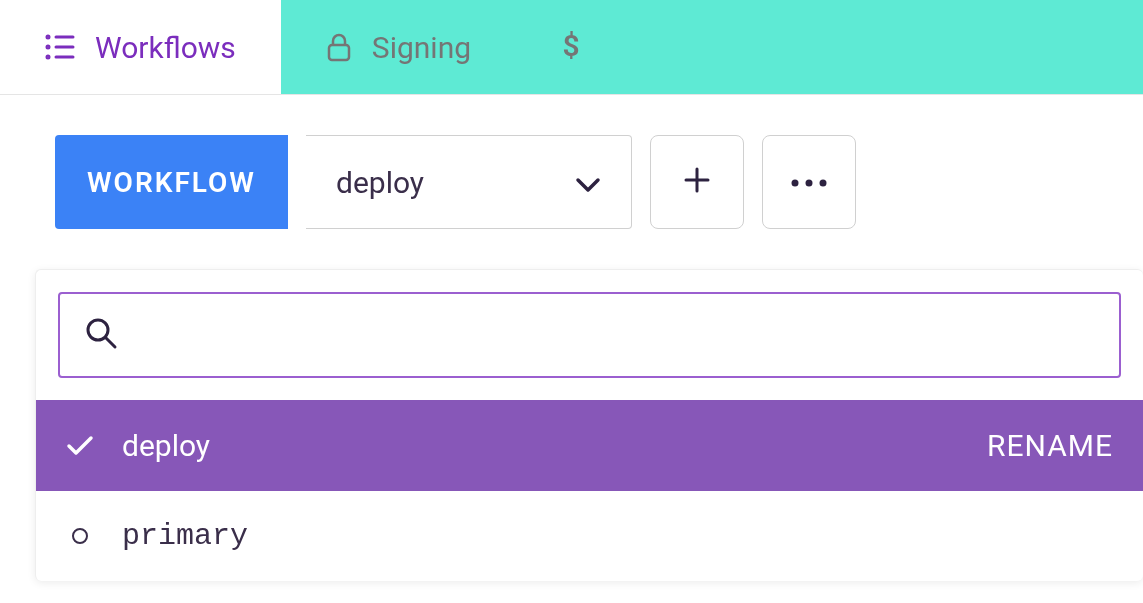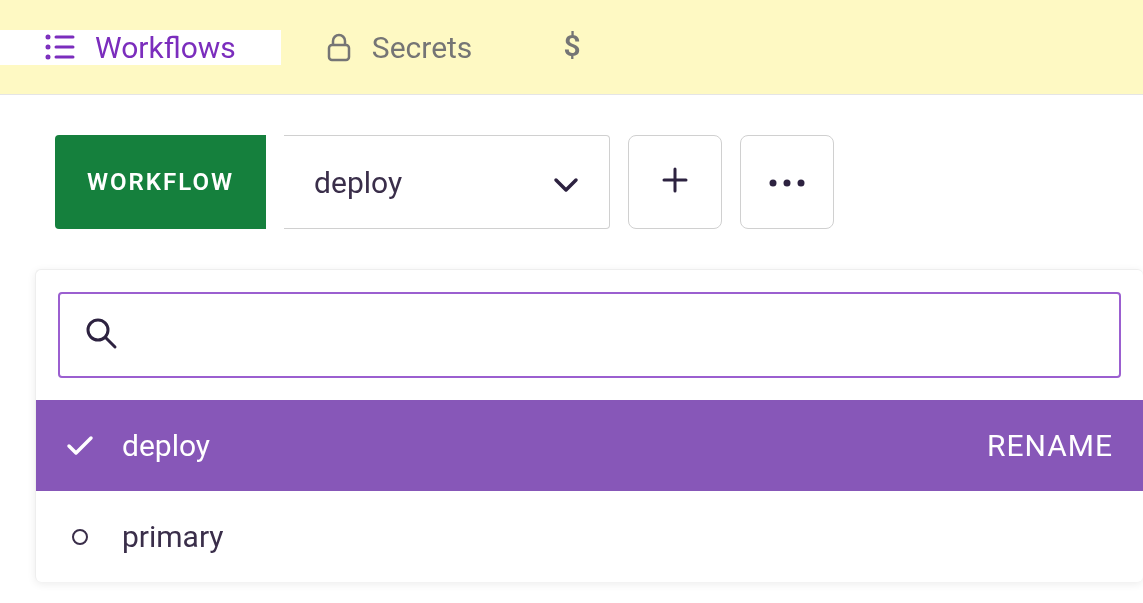--- a/index.html
+++ b/index.html
@@ -5,24 +5,23 @@
     * { box-sizing: border-box; margin: 0; padding: 0; }
     body {
       font-family: -apple-system, BlinkMacSystemFont, "Segoe UI", Roboto, sans-serif;
       background: #fff;
       width: 1143px;
       height: 603px;
       overflow: hidden;
     }
     .tabs-bar {
       display: flex;
-      background: #fef9c3;
+      background: #5eead4;
       height: 95px;
       border-bottom: 1px solid #e5e5e5;
-      align-items: center;
     }
     .tab {
       display: flex;
       align-items: center;
       padding: 0 45px;
       gap: 20px;
       color: #757575;
       font-size: 30px;
       cursor: pointer;
       white-space: nowrap;
@@ -36,23 +35,23 @@
       align-items: center;
       justify-content: center;
     }
     .toolbar {
       display: flex;
       padding: 40px 55px 20px 55px;
       gap: 18px;
       align-items: center;
     }
     .workflow-label {
-      background: #15803d;
+      background: #3b82f6;
       color: #fff;
-      font-size: 24px;
+      font-size: 28px;
       font-weight: 600;
       letter-spacing: 2px;
       padding: 30px 32px;
       border-radius: 4px 0 0 4px;
       height: 94px;
       display: flex;
       align-items: center;
     }
     .workflow-select {
       border: 1px solid #d0d0d0;
@@ -127,20 +126,21 @@
     }
     .list-item .label {
       flex: 1;
     }
     .list-item .action {
       font-weight: 400;
       letter-spacing: 1px;
     }
     .list-item.unselected {
       color: #3a2e4a;
+      font-family: Liberation Mono, monospace;
     }
     .circle-marker {
       width: 16px;
       height: 16px;
       border: 2px solid #3a2e4a;
       border-radius: 50%;
       display: inline-block;
     }
   </style>
 </head>
@@ -162,21 +162,21 @@
     </span>
     <span>Workflows</span>
   </div>
   <div class="tab">
     <span class="icon">
       <svg width="26" height="30" viewBox="0 0 26 30">
           <rect x="3" y="13" width="20" height="15" rx="3" fill="none" stroke="#757575" stroke-width="2.5"></rect>
           <path d="M7 13 V9 a6 6 0 0 1 12 0 V13" fill="none" stroke="#757575" stroke-width="2.5"></path>
         </svg>
     </span>
-    <span>Secrets</span>
+    <span>Signing</span>
   </div>
   <div class="tab">
     <span class="icon">
       <svg width="20" height="32" viewBox="0 0 20 32">
           <text x="10" y="25" text-anchor="middle" font-size="30" font-weight="600" fill="#757575">$</text>
         </svg>
     </span>
   </div>
 </div>
 

